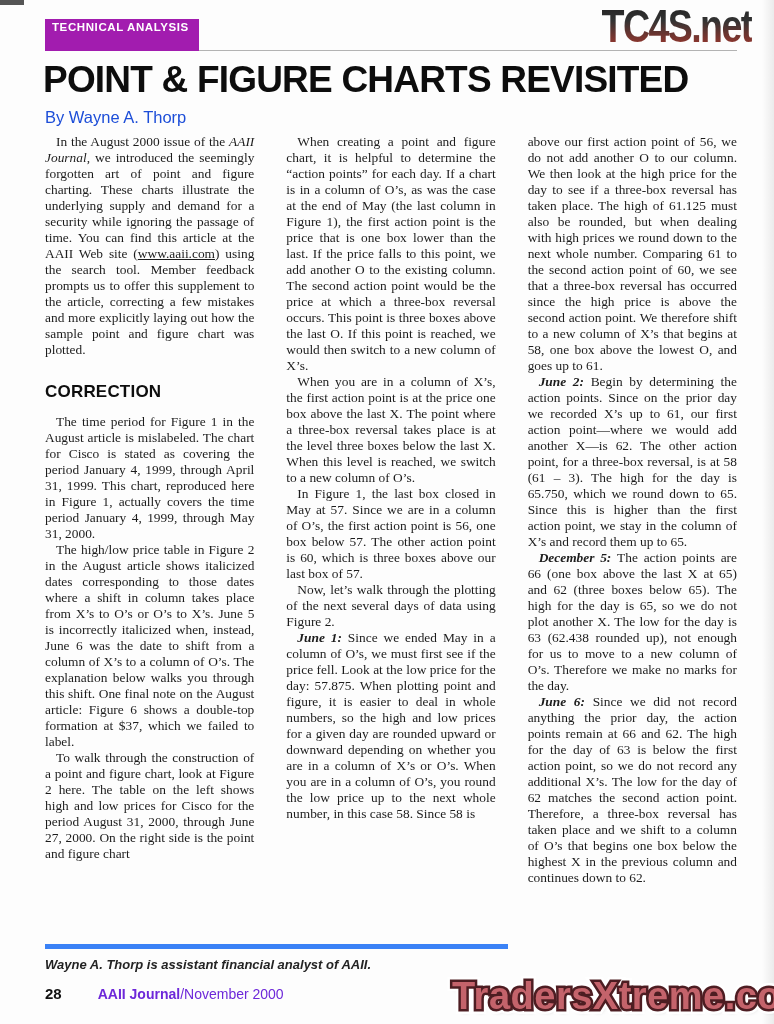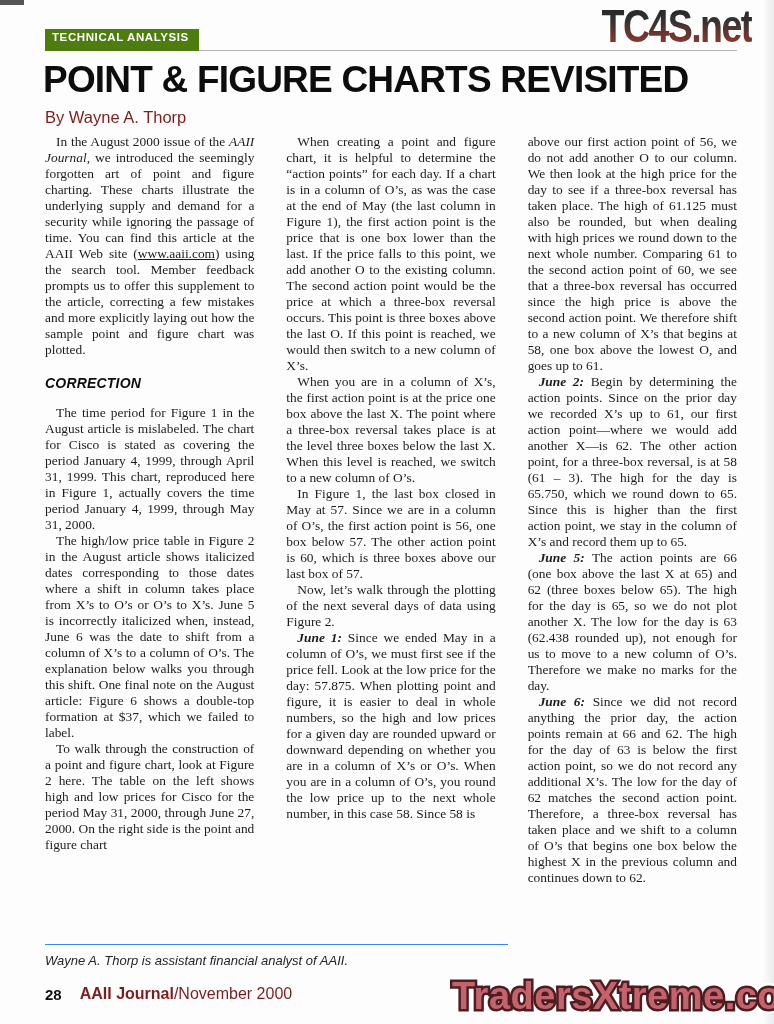--- a/index.html
+++ b/index.html
@@ -12,54 +12,54 @@
     background:linear-gradient(to left, rgba(0,0,0,0.07), rgba(0,0,0,0));
     pointer-events:none;
   }
   .scan-mark{position:absolute;left:0;top:0;width:24px;height:5px;background:#2a2a2a;opacity:.8;}
 
   
   .header{padding:33px 37px 0 45px;}
   .kicker-row{position:relative;height:17px;}
   .kicker-row::after{content:"";position:absolute;left:0;right:0;bottom:-1px;border-bottom:1.5px solid #b3b3b3;}
   .kicker{
-    position:absolute;left:0;bottom:-1px;display:inline-block;background:#4d7c0f;color:#ffffff;
+    position:absolute;left:0;bottom:-1px;display:inline-block;background:#a21caf;color:#ffffff;
     font-family:"Liberation Sans", sans-serif;font-weight:bold;font-size:11.5px;
-    letter-spacing:.6px;padding:2px 10px 8px 7px;z-index:2;
+    letter-spacing:.6px;padding:2px 10px 18px 7px;z-index:2;
   }
   .title{
     margin:11px 0 0 -2px;font-family:"Liberation Sans", sans-serif;font-weight:bold;
     font-size:37px;line-height:1.02;letter-spacing:-.8px;color:#0d0d0d;white-space:nowrap;
   }
-  .byline{margin-top:9px;font-family:"Liberation Sans", sans-serif;font-size:16.5px;color:#7f1d1d;}
+  .byline{margin-top:9px;font-family:"Liberation Sans", sans-serif;font-size:16.5px;color:#1d4ed8;}
 
   
   .cols{position:absolute;left:45px;top:134px;width:692px;display:flex;gap:32px;}
   .col{width:216px;font-size:13.4px;line-height:16px;text-align:justify;hyphens:auto;}
   .col p{margin:0;text-indent:11px;}
   .col p.noindent{text-indent:0;}
   .col h3{
-    font-family:"Liberation Sans", sans-serif;font-size:14px;letter-spacing:.2px;
-    margin:17px 0 14px 0;color:#0e0e0e;text-align:left;font-style:italic;
+    font-family:"Liberation Sans", sans-serif;font-size:17px;letter-spacing:.2px;
+    margin:26px 0 14px 0;color:#0e0e0e;text-align:left;
   }
   .lead{font-weight:bold;font-style:italic;}
   .u{text-decoration:underline;}
 
   
   .footnote{
-    position:absolute;left:45px;top:944px;width:463px;border-top:1px solid #3b82f6;
+    position:absolute;left:45px;top:944px;width:463px;border-top:5px solid #3b82f6;
     padding-top:8px;font-family:"Liberation Sans", sans-serif;font-style:italic;
-    font-size:13px;color:#242424;
+    font-size:13px;color:#242424;font-weight:bold;
   }
   .pagefooter{
-    position:absolute;left:45px;top:985px;display:flex;align-items:flex-end;gap:18px;
+    position:absolute;left:45px;top:985px;display:flex;align-items:flex-end;gap:36px;
     font-family:"Liberation Sans", sans-serif;
   }
   .pagenum{font-weight:bold;font-size:15px;color:#111;}
-  .journal{font-size:16px;color:#7f1d1d;}
+  .journal{font-size:14px;color:#6d28d9;}
   .journal b{font-weight:bold;}
 
   
   .tc4s{
     position:absolute;top:2px;right:22px;font-family:"Liberation Sans", sans-serif;
     font-weight:bold;font-size:47px;letter-spacing:-2px;line-height:1;
     transform:scaleX(0.8);transform-origin:100% 0;
     background:linear-gradient(180deg,#1f1f1f 0%,#333333 40%,#6e3530 70%,#a3372d 100%);
     -webkit-background-clip:text;background-clip:text;color:transparent;
     text-shadow:0 0 0 rgba(0,0,0,0);z-index:6;
@@ -97,33 +97,33 @@
     <div class="title">POINT &amp; FIGURE CHARTS REVISITED</div>
     <div class="byline">By Wayne A. Thorp</div>
   </div>
 
   <div class="cols">
       <div class="col">
         <p><span>In the August 2000 issue of the </span><i>AAII Journal</i><span>, we introduced the seemingly forgotten art of point and figure charting. These charts illustrate the underlying supply and demand for a security while ignoring the passage of time. You can find this article at the AAII Web site (</span><span class="u">www.aaii.com</span><span>) using the search tool. Member feedback prompts us to offer this supplement to the article, correcting a few mistakes and more explicitly laying out how the sample point and figure chart was plotted.</span></p>
         <h3>CORRECTION</h3>
         <p><span>The time period for Figure 1 in the August article is mislabeled. The chart for Cisco is stated as covering the period January 4, 1999, through April 31, 1999. This chart, reproduced here in Figure 1, actually covers the time period January 4, 1999, through May 31, 2000.</span></p>
         <p><span>The high/low price table in Figure 2 in the August article shows italicized dates corresponding to those dates where a shift in column takes place from X’s to O’s or O’s to X’s. June 5 is incorrectly italicized when, instead, June 6 was the date to shift from a column of X’s to a column of O’s. The explanation below walks you through this shift. One final note on the August article: Figure 6 shows a double-top formation at $37, which we failed to label.</span></p>
-        <p><span>To walk through the construction of a point and figure chart, look at Figure 2 here. The table on the left shows high and low prices for Cisco for the period May 31, 2000, through June 27, 2000. On the right side is the point and figure chart</span></p>
+        <p><span>To walk through the construction of a point and figure chart, look at Figure 2 here. The table on the left shows high and low prices for Cisco for the period August 31, 2000, through June 27, 2000. On the right side is the point and figure chart</span></p>
       </div>
       <div class="col">
         <p><span>When creating a point and figure chart, it is helpful to determine the “action points” for each day. If a chart is in a column of O’s, as was the case at the end of May (the last column in Figure 1), the first action point is the price that is one box lower than the last. If the price falls to this point, we add another O to the existing column. The second action point would be the price at which a three-box reversal occurs. This point is three boxes above the last O. If this point is reached, we would then switch to a new column of X’s.</span></p>
         <p><span>When you are in a column of X’s, the first action point is at the price one box above the last X. The point where a three-box reversal takes place is at the level three boxes below the last X. When this level is reached, we switch to a new column of O’s.</span></p>
         <p><span>In Figure 1, the last box closed in May at 57. Since we are in a column of O’s, the first action point is 56, one box below 57. The other action point is 60, which is three boxes above our last box of 57.</span></p>
         <p><span>Now, let’s walk through the plotting of the next several days of data using Figure 2.</span></p>
         <p><span class="lead">June 1: </span><span>Since we ended May in a column of O’s, we must first see if the price fell. Look at the low price for the day: 57.875. When plotting point and figure, it is easier to deal in whole numbers, so the high and low prices for a given day are rounded upward or downward depending on whether you are in a column of X’s or O’s. When you are in a column of O’s, you round the low price up to the next whole number, in this case 58. Since 58 is</span></p>
       </div>
       <div class="col">
         <p class="noindent"><span>above our first action point of 56, we do not add another O to our column. We then look at the high price for the day to see if a three-box reversal has taken place. The high of 61.125 must also be rounded, but when dealing with high prices we round down to the next whole number. Comparing 61 to the second action point of 60, we see that a three-box reversal has occurred since the high price is above the second action point. We therefore shift to a new column of X’s that begins at 58, one box above the lowest O, and goes up to 61.</span></p>
         <p><span class="lead">June 2: </span><span>Begin by determining the action points. Since on the prior day we recorded X’s up to 61, our first action point—where we would add another X—is 62. The other action point, for a three-box reversal, is at 58 (61 – 3). The high for the day is 65.750, which we round down to 65. Since this is higher than the first action point, we stay in the column of X’s and record them up to 65.</span></p>
-        <p><span class="lead">June 5: </span><span>The action points are 66 (one box above the last X at 65) and 62 (three boxes below 65). The high for the day is 65, so we do not plot another X. The low for the day is 63 (62.438 rounded up), not enough for us to move to a new column of O’s. Therefore we make no marks for the day.</span></p>
+        <p><span class="lead">December 5: </span><span>The action points are 66 (one box above the last X at 65) and 62 (three boxes below 65). The high for the day is 65, so we do not plot another X. The low for the day is 63 (62.438 rounded up), not enough for us to move to a new column of O’s. Therefore we make no marks for the day.</span></p>
         <p><span class="lead">June 6: </span><span>Since we did not record anything the prior day, the action points remain at 66 and 62. The high for the day of 63 is below the first action point, so we do not record any additional X’s. The low for the day of 62 matches the second action point. Therefore, a three-box reversal has taken place and we shift to a column of O’s that begins one box below the highest X in the previous column and continues down to 62.</span></p>
       </div>
     </div>
 
 
   <div class="footnote">Wayne A. Thorp is assistant financial analyst of AAII.</div>
 
   <div class="pagefooter">
     <span class="pagenum">28</span>
     <span class="journal"><b>AAII Journal</b><span>/November 2000</span></span>

